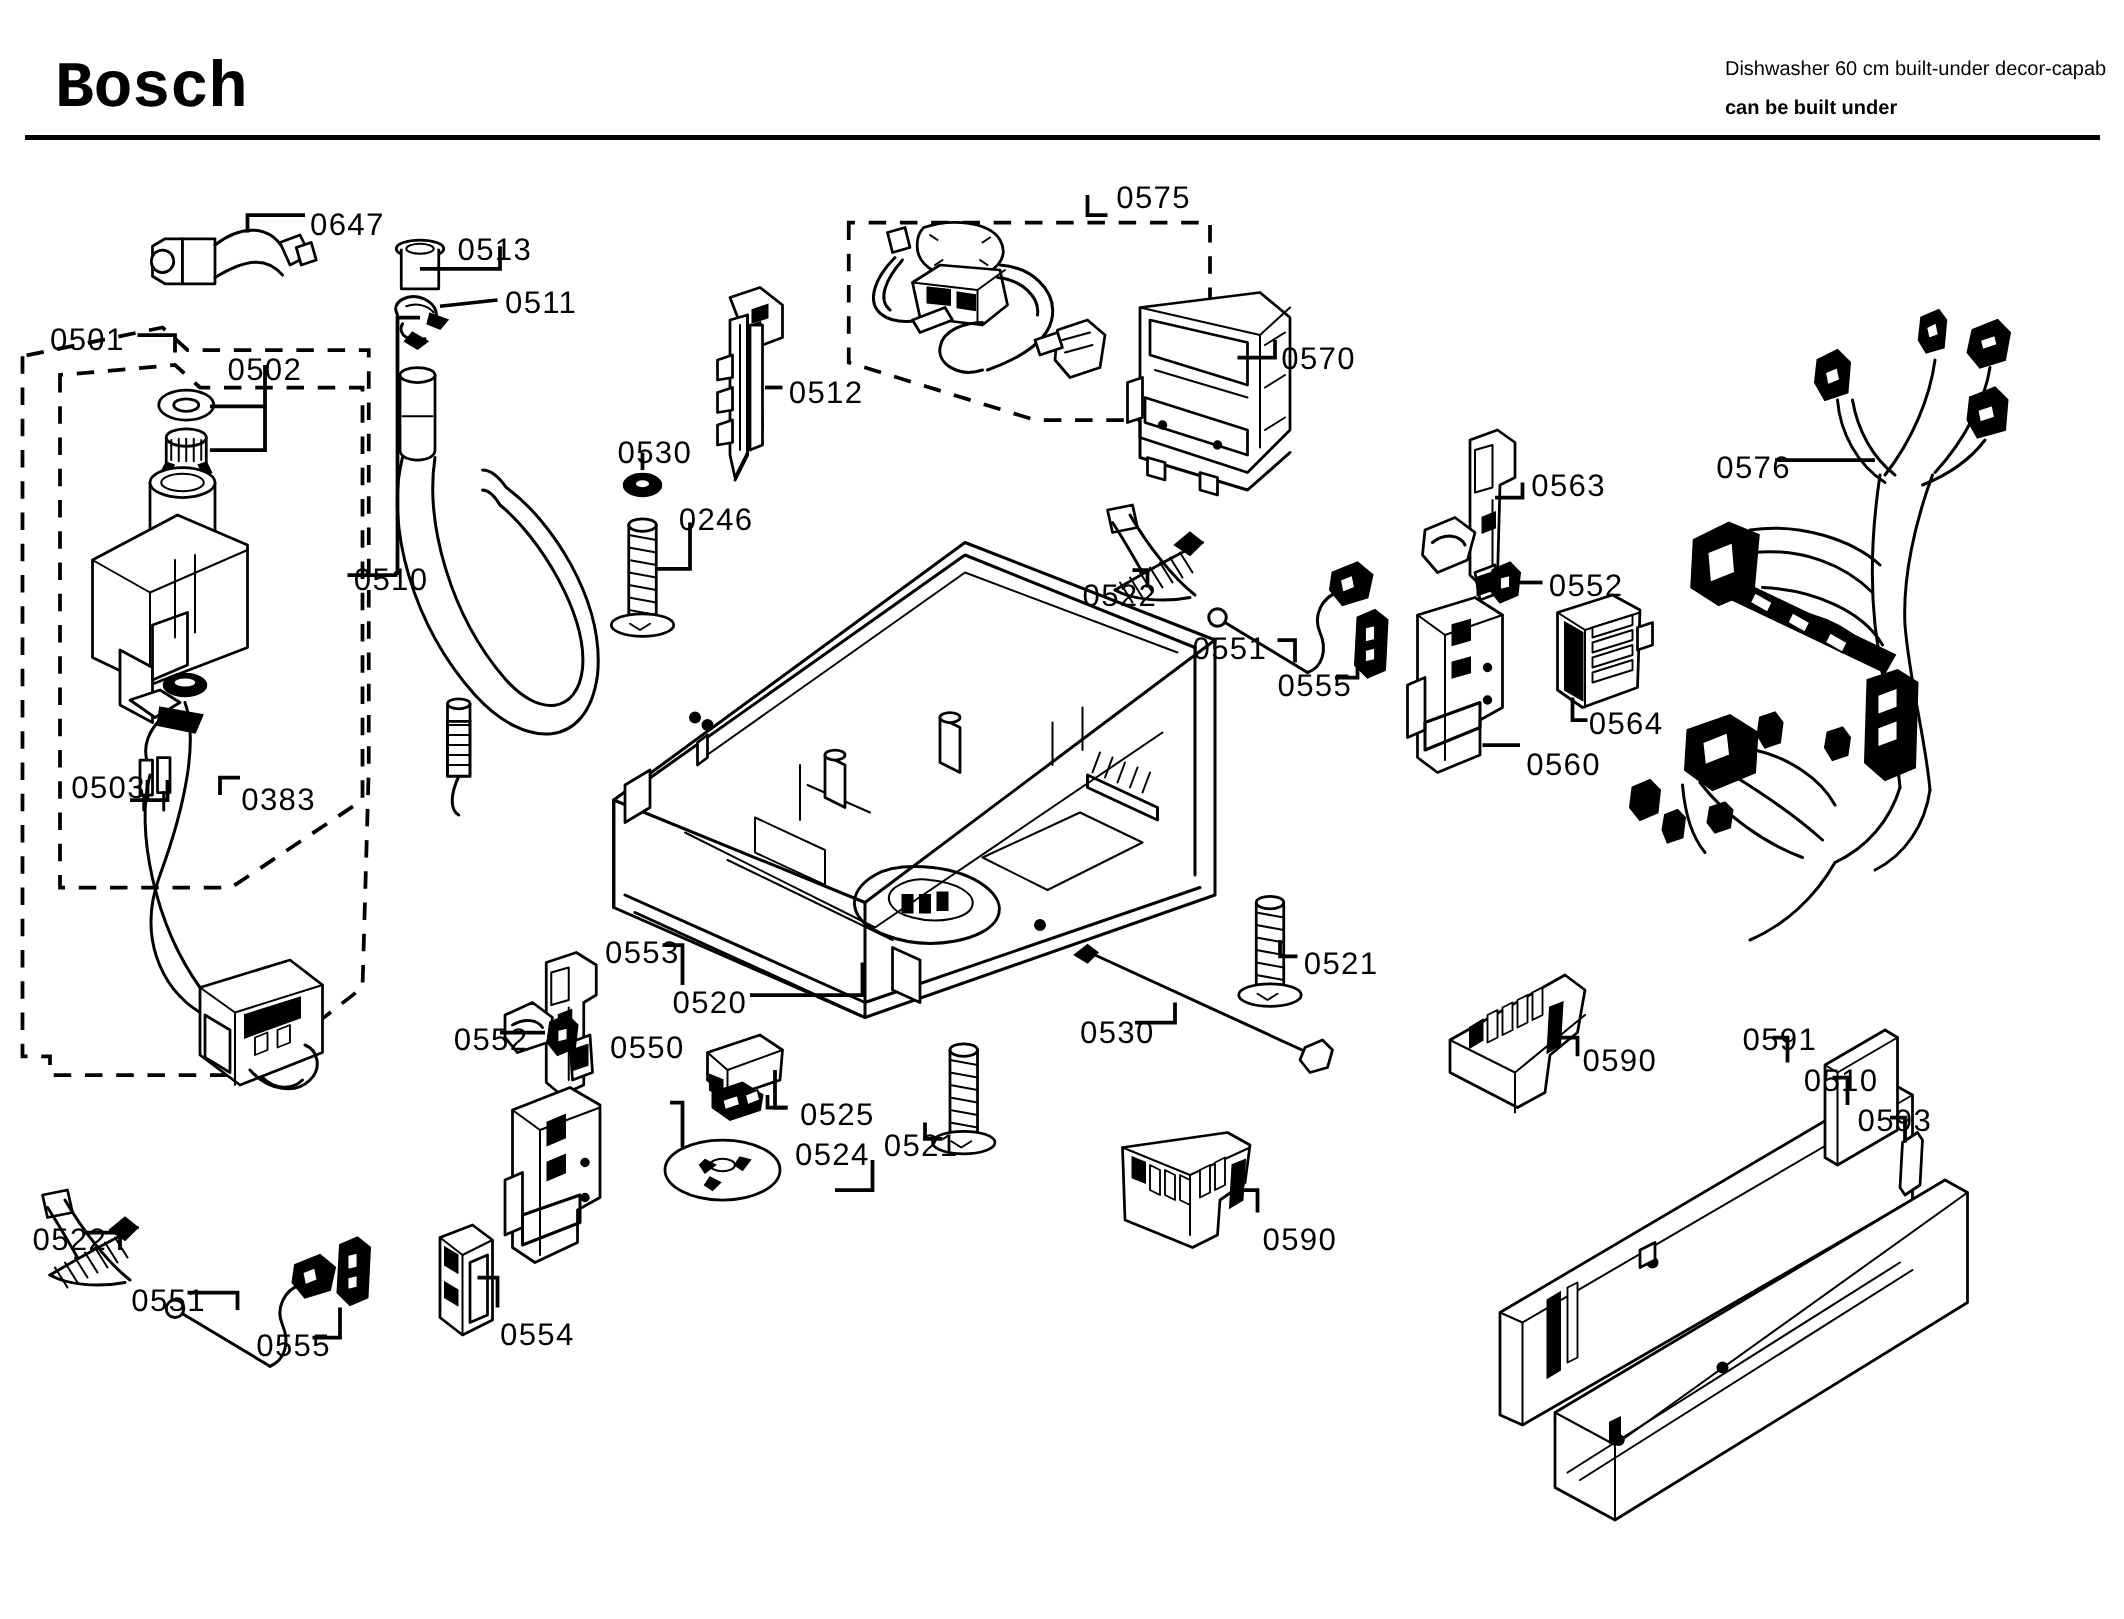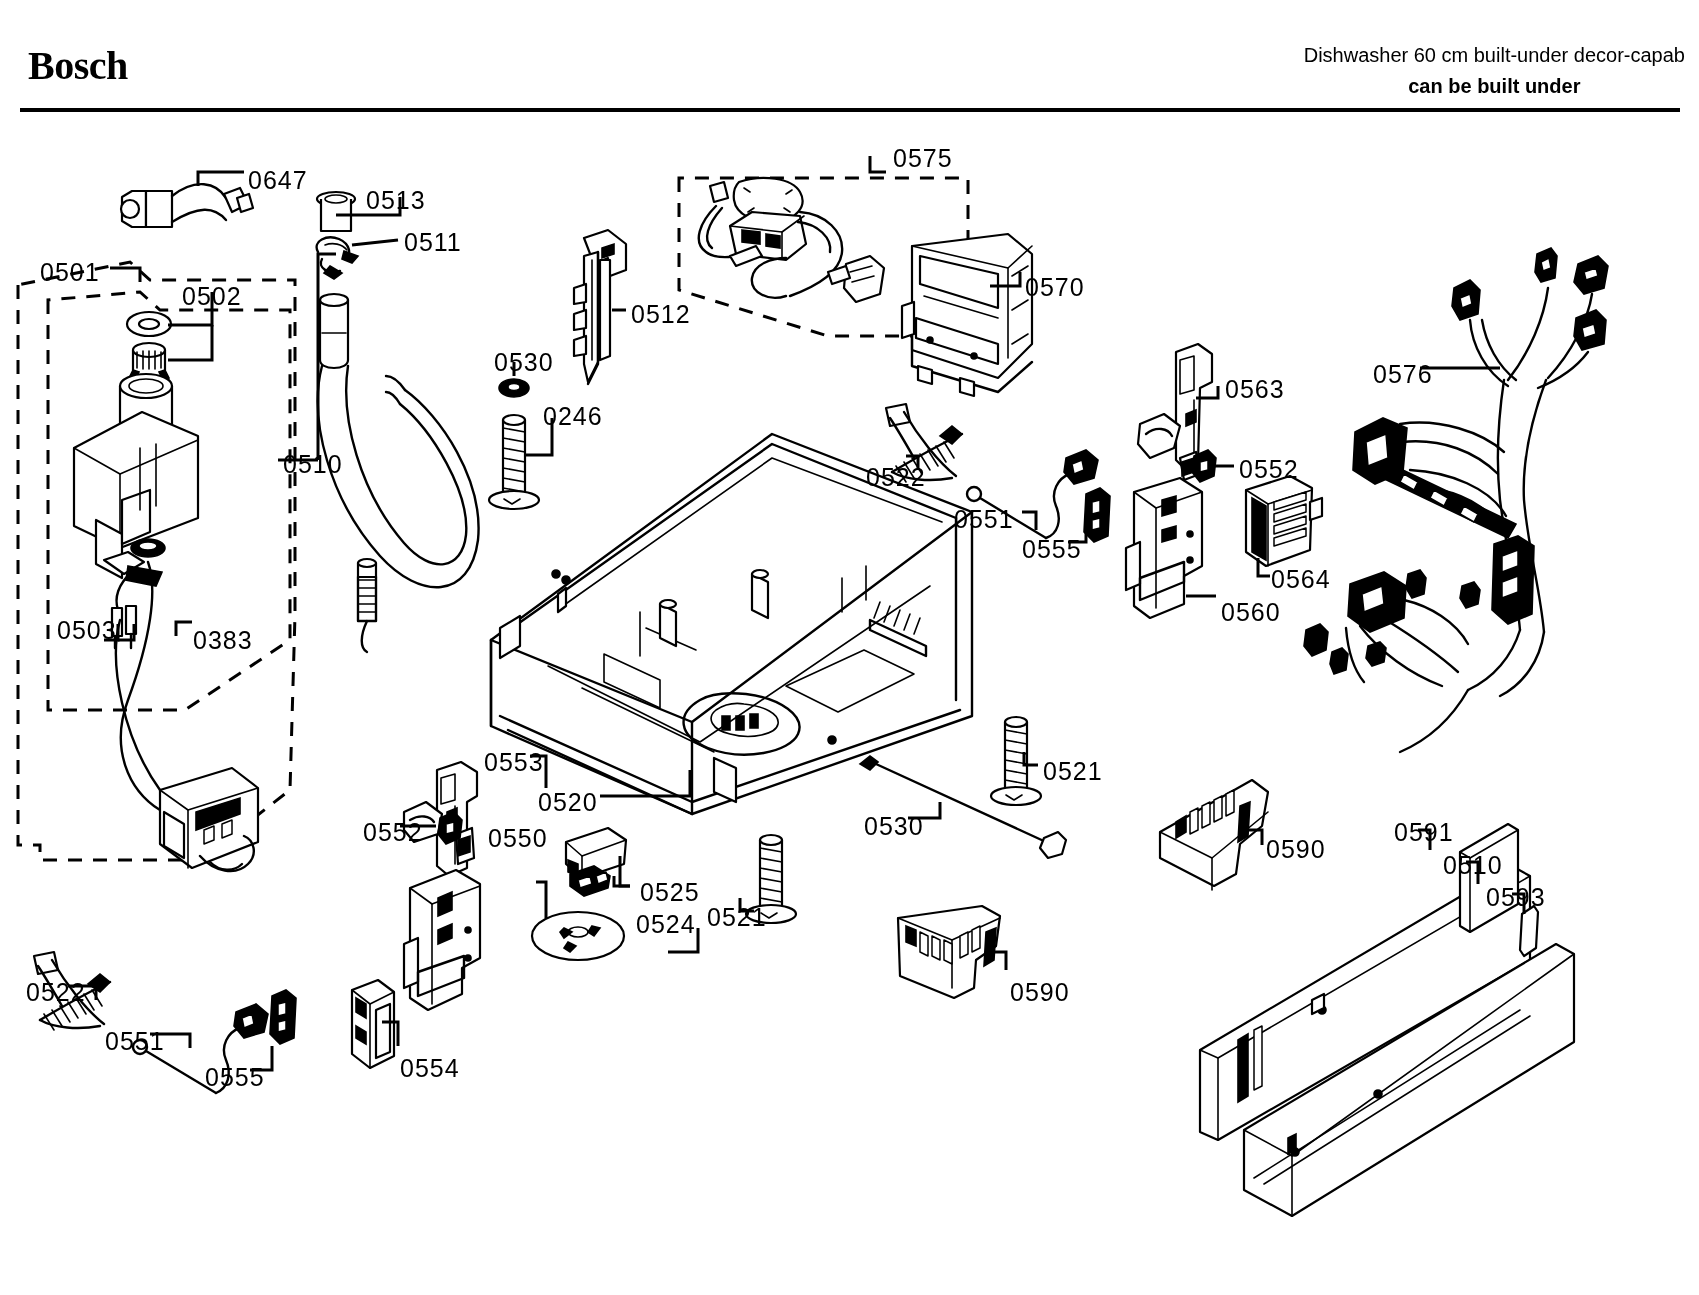--- a/index.html
+++ b/index.html
@@ -1,24 +1,24 @@
 <!DOCTYPE html>
 <html><head>
 <meta charset="utf-8">
 <style>
   html,body{margin:0;padding:0;background:#fff;}
   body{width:1699px;height:1295px;position:relative;overflow:hidden;
        font-family:"Liberation Sans","DejaVu Sans",sans-serif;color:#000;}
   #sheet{position:absolute;inset:0;}
 
   
-  .brand{position:absolute;left:28px;top:42px;font-size:40px;font-weight:bold;
-         letter-spacing:-0.5px;font-family:Liberation Serif, serif;}
-  .hdr-text{position:absolute;right:14px;top:40px;text-align:center;
-            font-size:20px;line-height:31px;white-space:nowrap;}
+  .brand{position:absolute;left:44px;top:42px;font-size:52px;font-weight:bold;
+         letter-spacing:-0.5px;font-family:Liberation Mono, monospace;}
+  .hdr-text{position:absolute;right:14px;top:40px;text-align:left;
+            font-size:16px;line-height:31px;white-space:nowrap;}
   .hdr-line1{display:block;}
   .hdr-line2{display:block;font-weight:bold;}
   .rule{position:absolute;left:20px;top:108px;width:1660px;height:4px;background:#000;}
 
   
   .lbl{position:absolute;font-size:25px;letter-spacing:1px;white-space:nowrap;
        font-family:"Liberation Sans",sans-serif;}
 
   svg{position:absolute;left:0;top:0;width:1699px;height:1295px;
       pointer-events:none;overflow:visible;}

